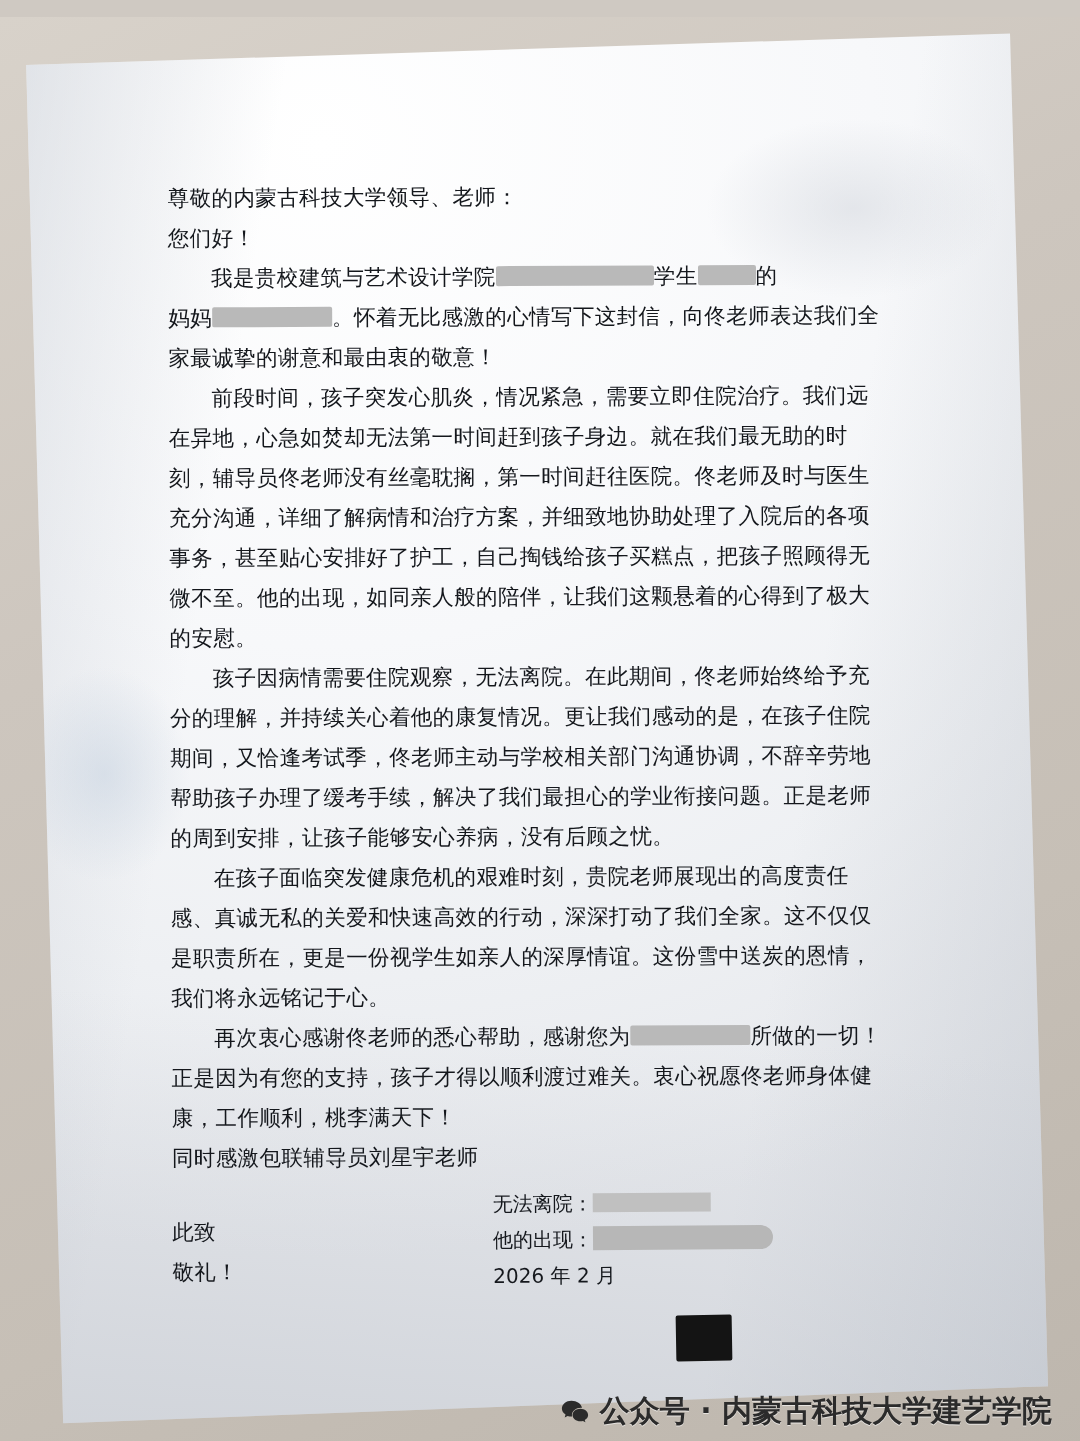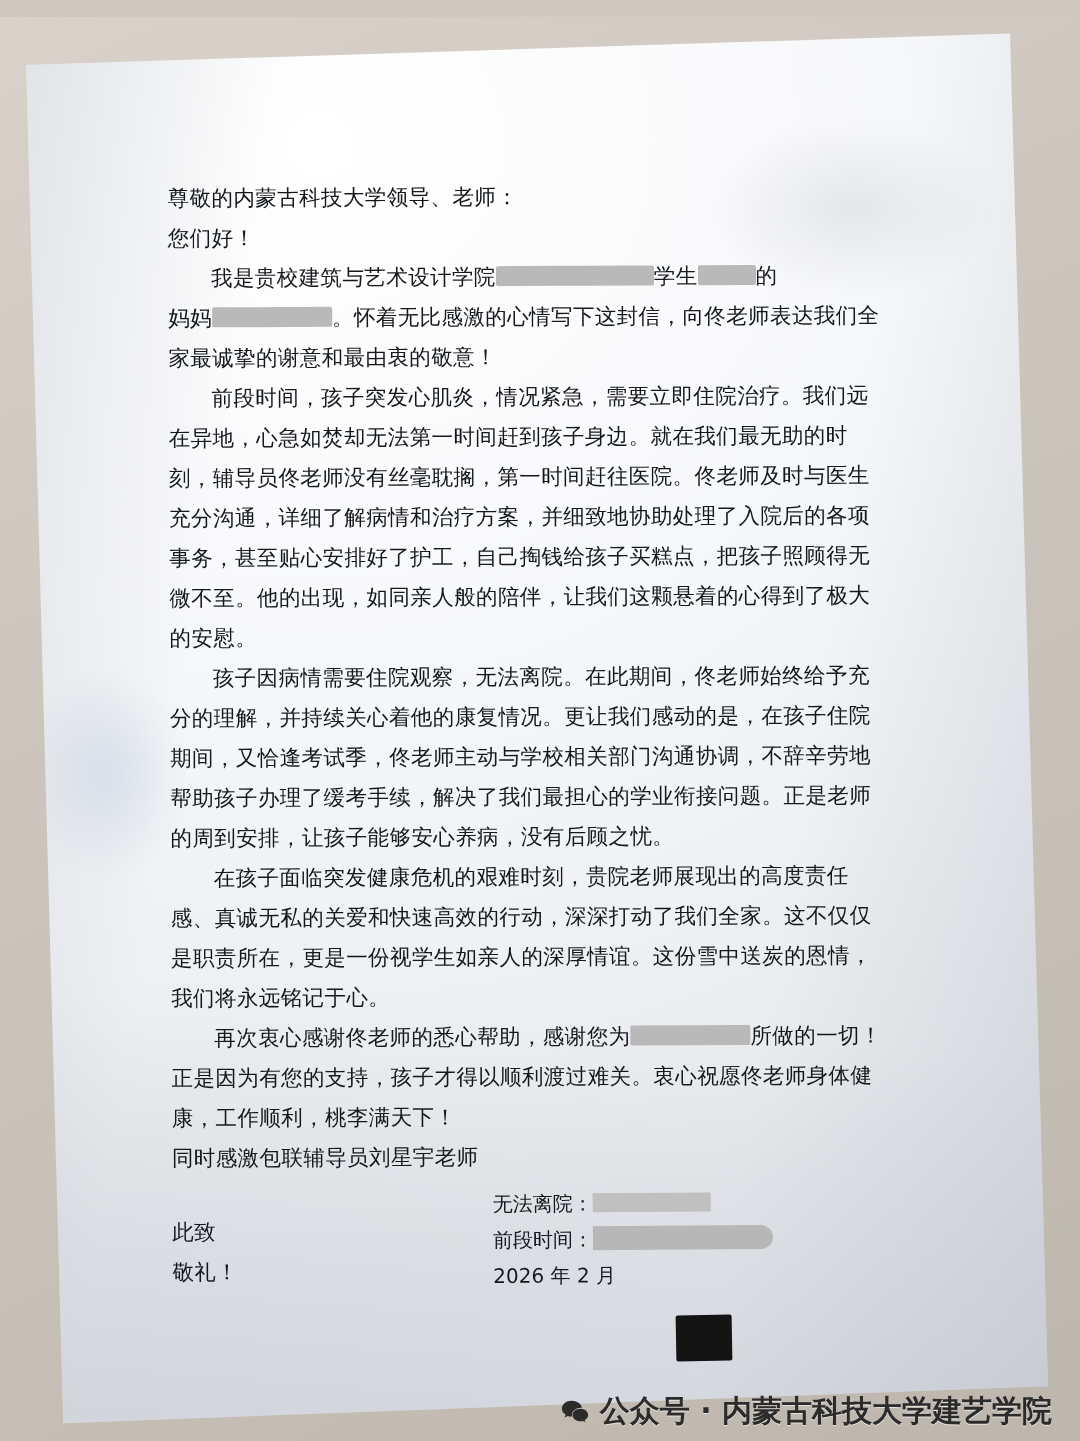--- a/index.html
+++ b/index.html
@@ -135,21 +135,21 @@
     <p>同时感激包联辅导员刘星宇老师</p>
 
     <div class="spacer"></div>
 
     <p>此致</p>
     <p>敬礼！</p>
   </div>
 
   <div id="signature">
     <div class="row"><span>无法离院：</span><span class="bar1"></span></div>
-    <div class="row"><span>前段时间：</span><span class="bar2"></span></div>
+    <div class="row"><span>他的出现：</span><span class="bar2"></span></div>
     <div class="row">2026 年 2 月</div>
   </div>
 
   <div class="blob"></div>
 
   <div id="watermark">
     <span class="wm-icon">
       <svg viewBox="0 0 32 32" width="30" height="30" aria-hidden="true">
         <path d="M12.2 4C6.6 4 2 7.7 2 12.3c0 2.6 1.5 4.9 3.9 6.4L5 21.9l3.1-1.6c1.3.4 2.7.6 4.1.6h.7a7.4 7.4 0 0 1-.2-1.6c0-4.3 4.3-7.8 9.6-7.8.4 0 .8 0 1.2.1C22.7 7.3 17.9 4 12.2 4z" fill="#2b2b2b"></path>
         <path d="M30 19.2c0-3.7-3.7-6.7-8.3-6.7s-8.3 3-8.3 6.7 3.7 6.7 8.3 6.7c1 0 1.9-.1 2.8-.4l2.6 1.4-.7-2.3c2.2-1.2 3.6-3.2 3.6-5.4z" fill="#2b2b2b"></path>

